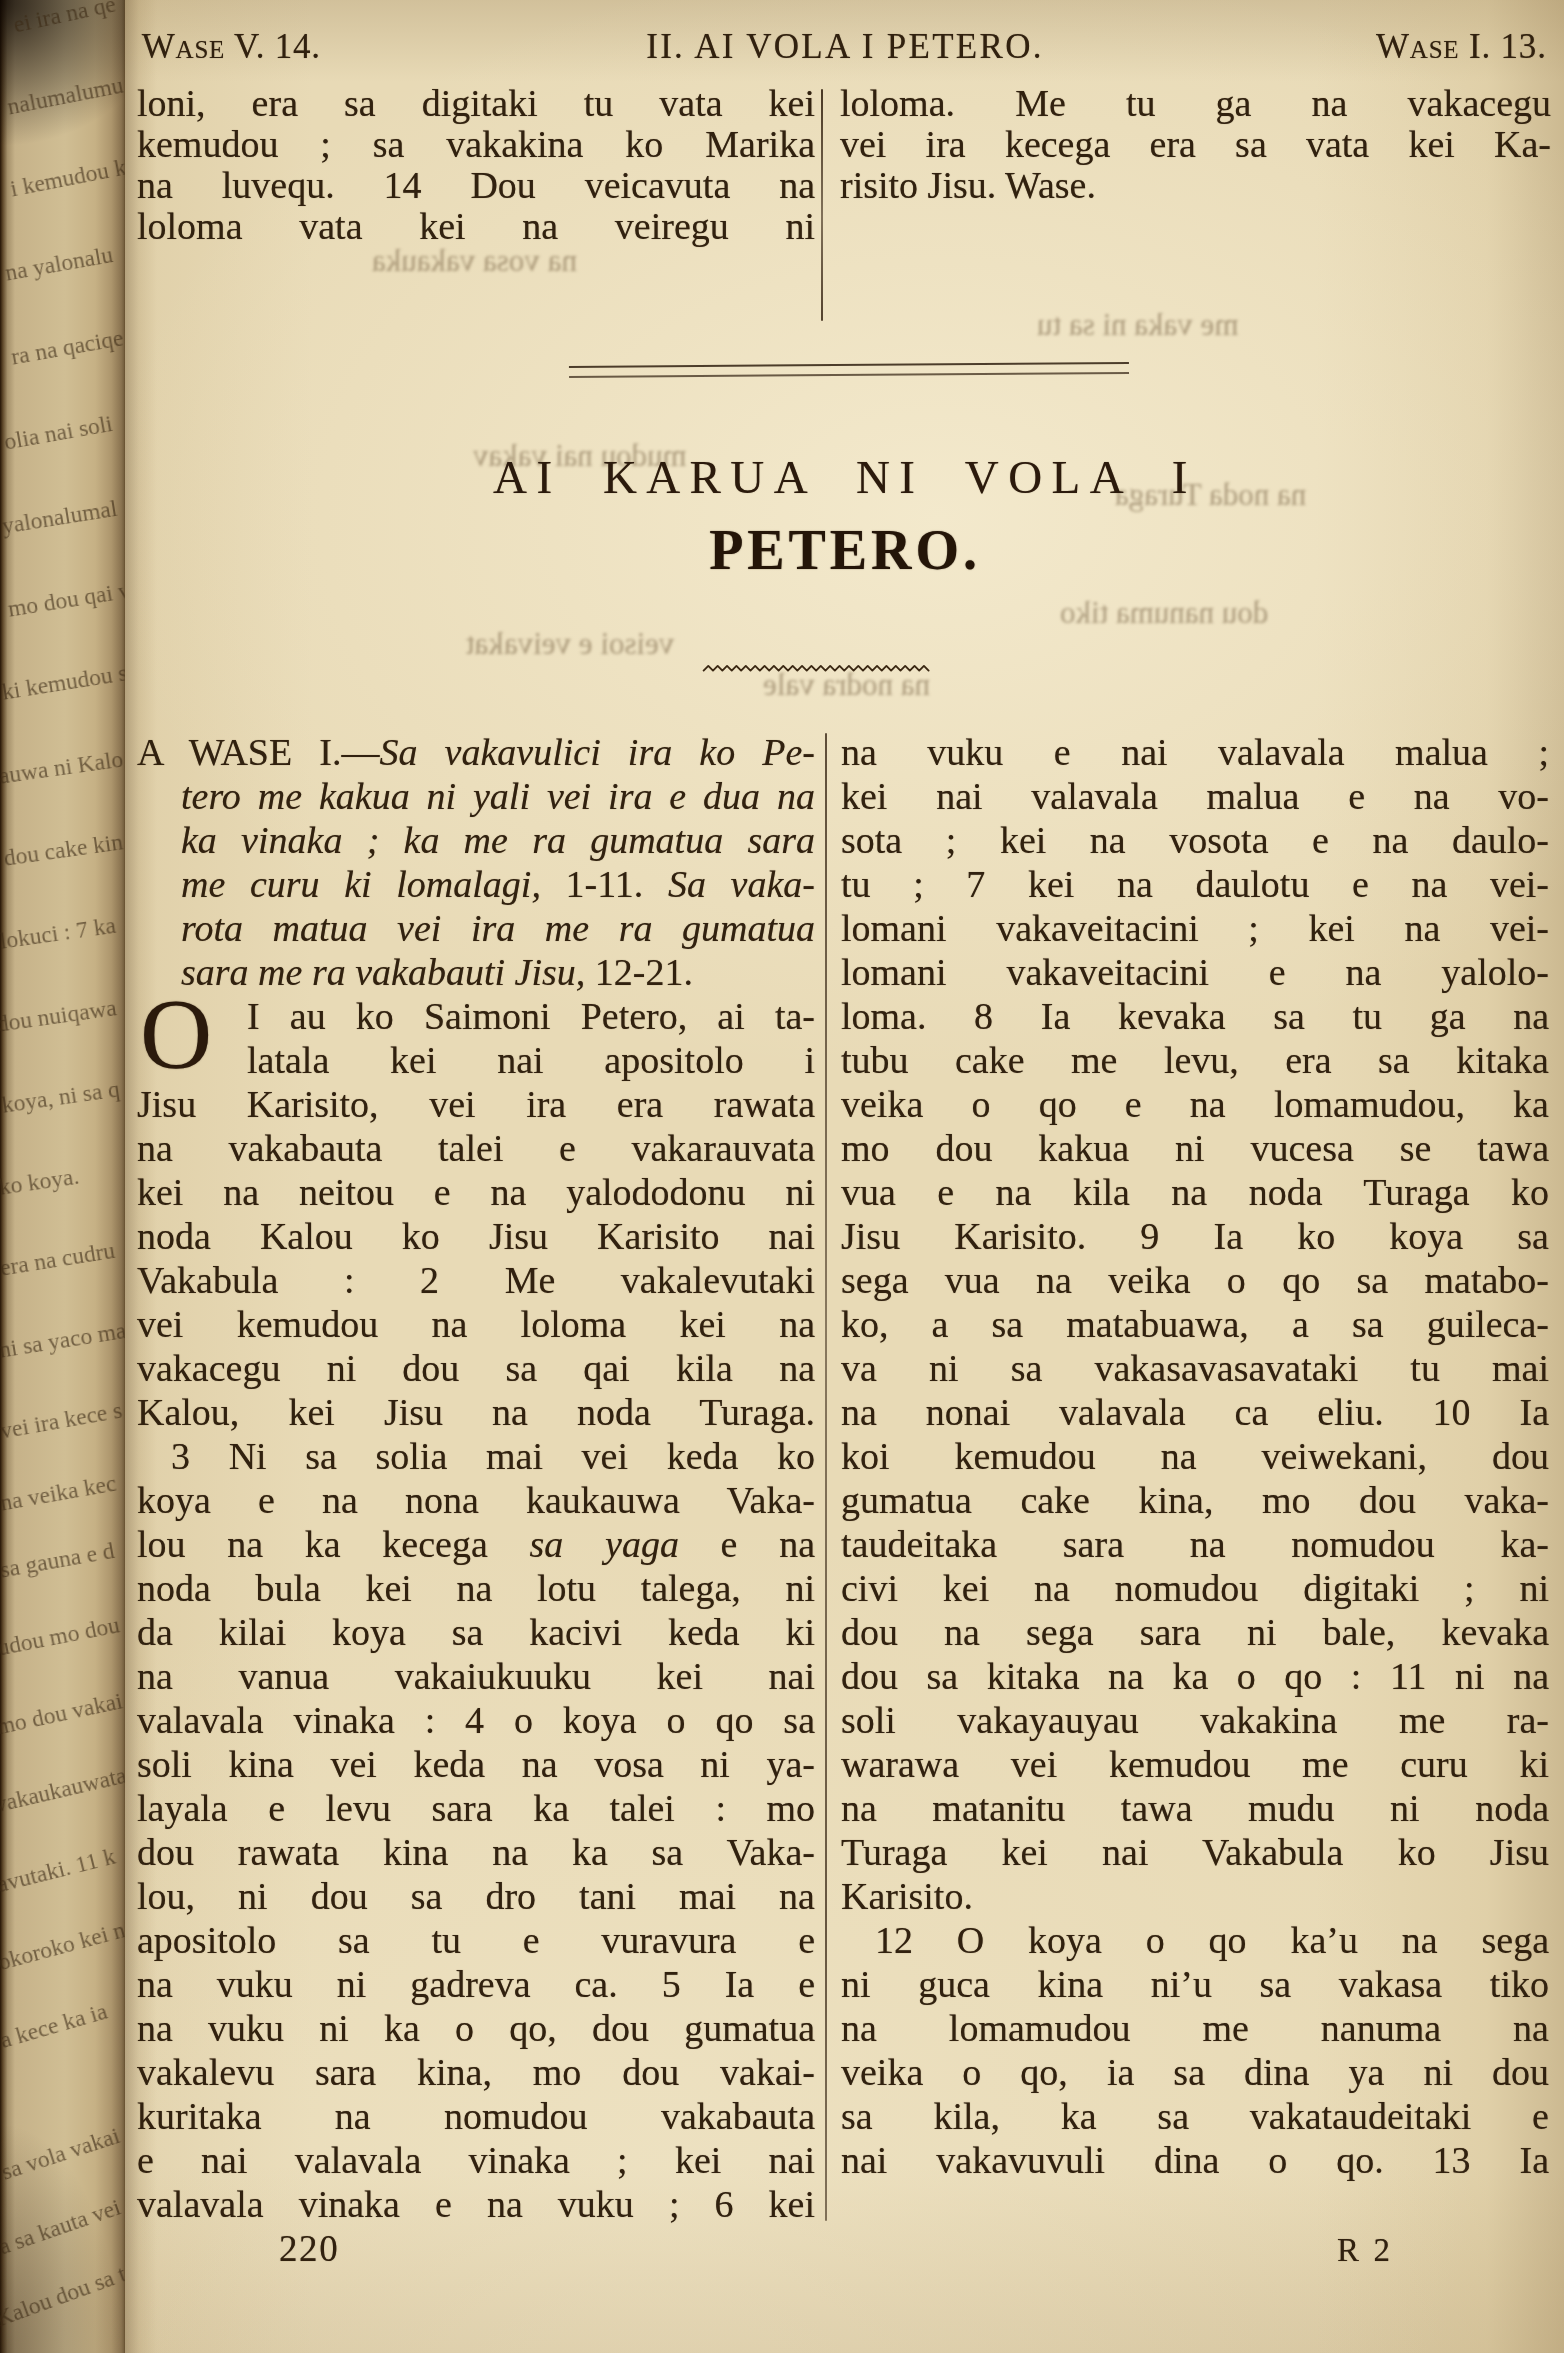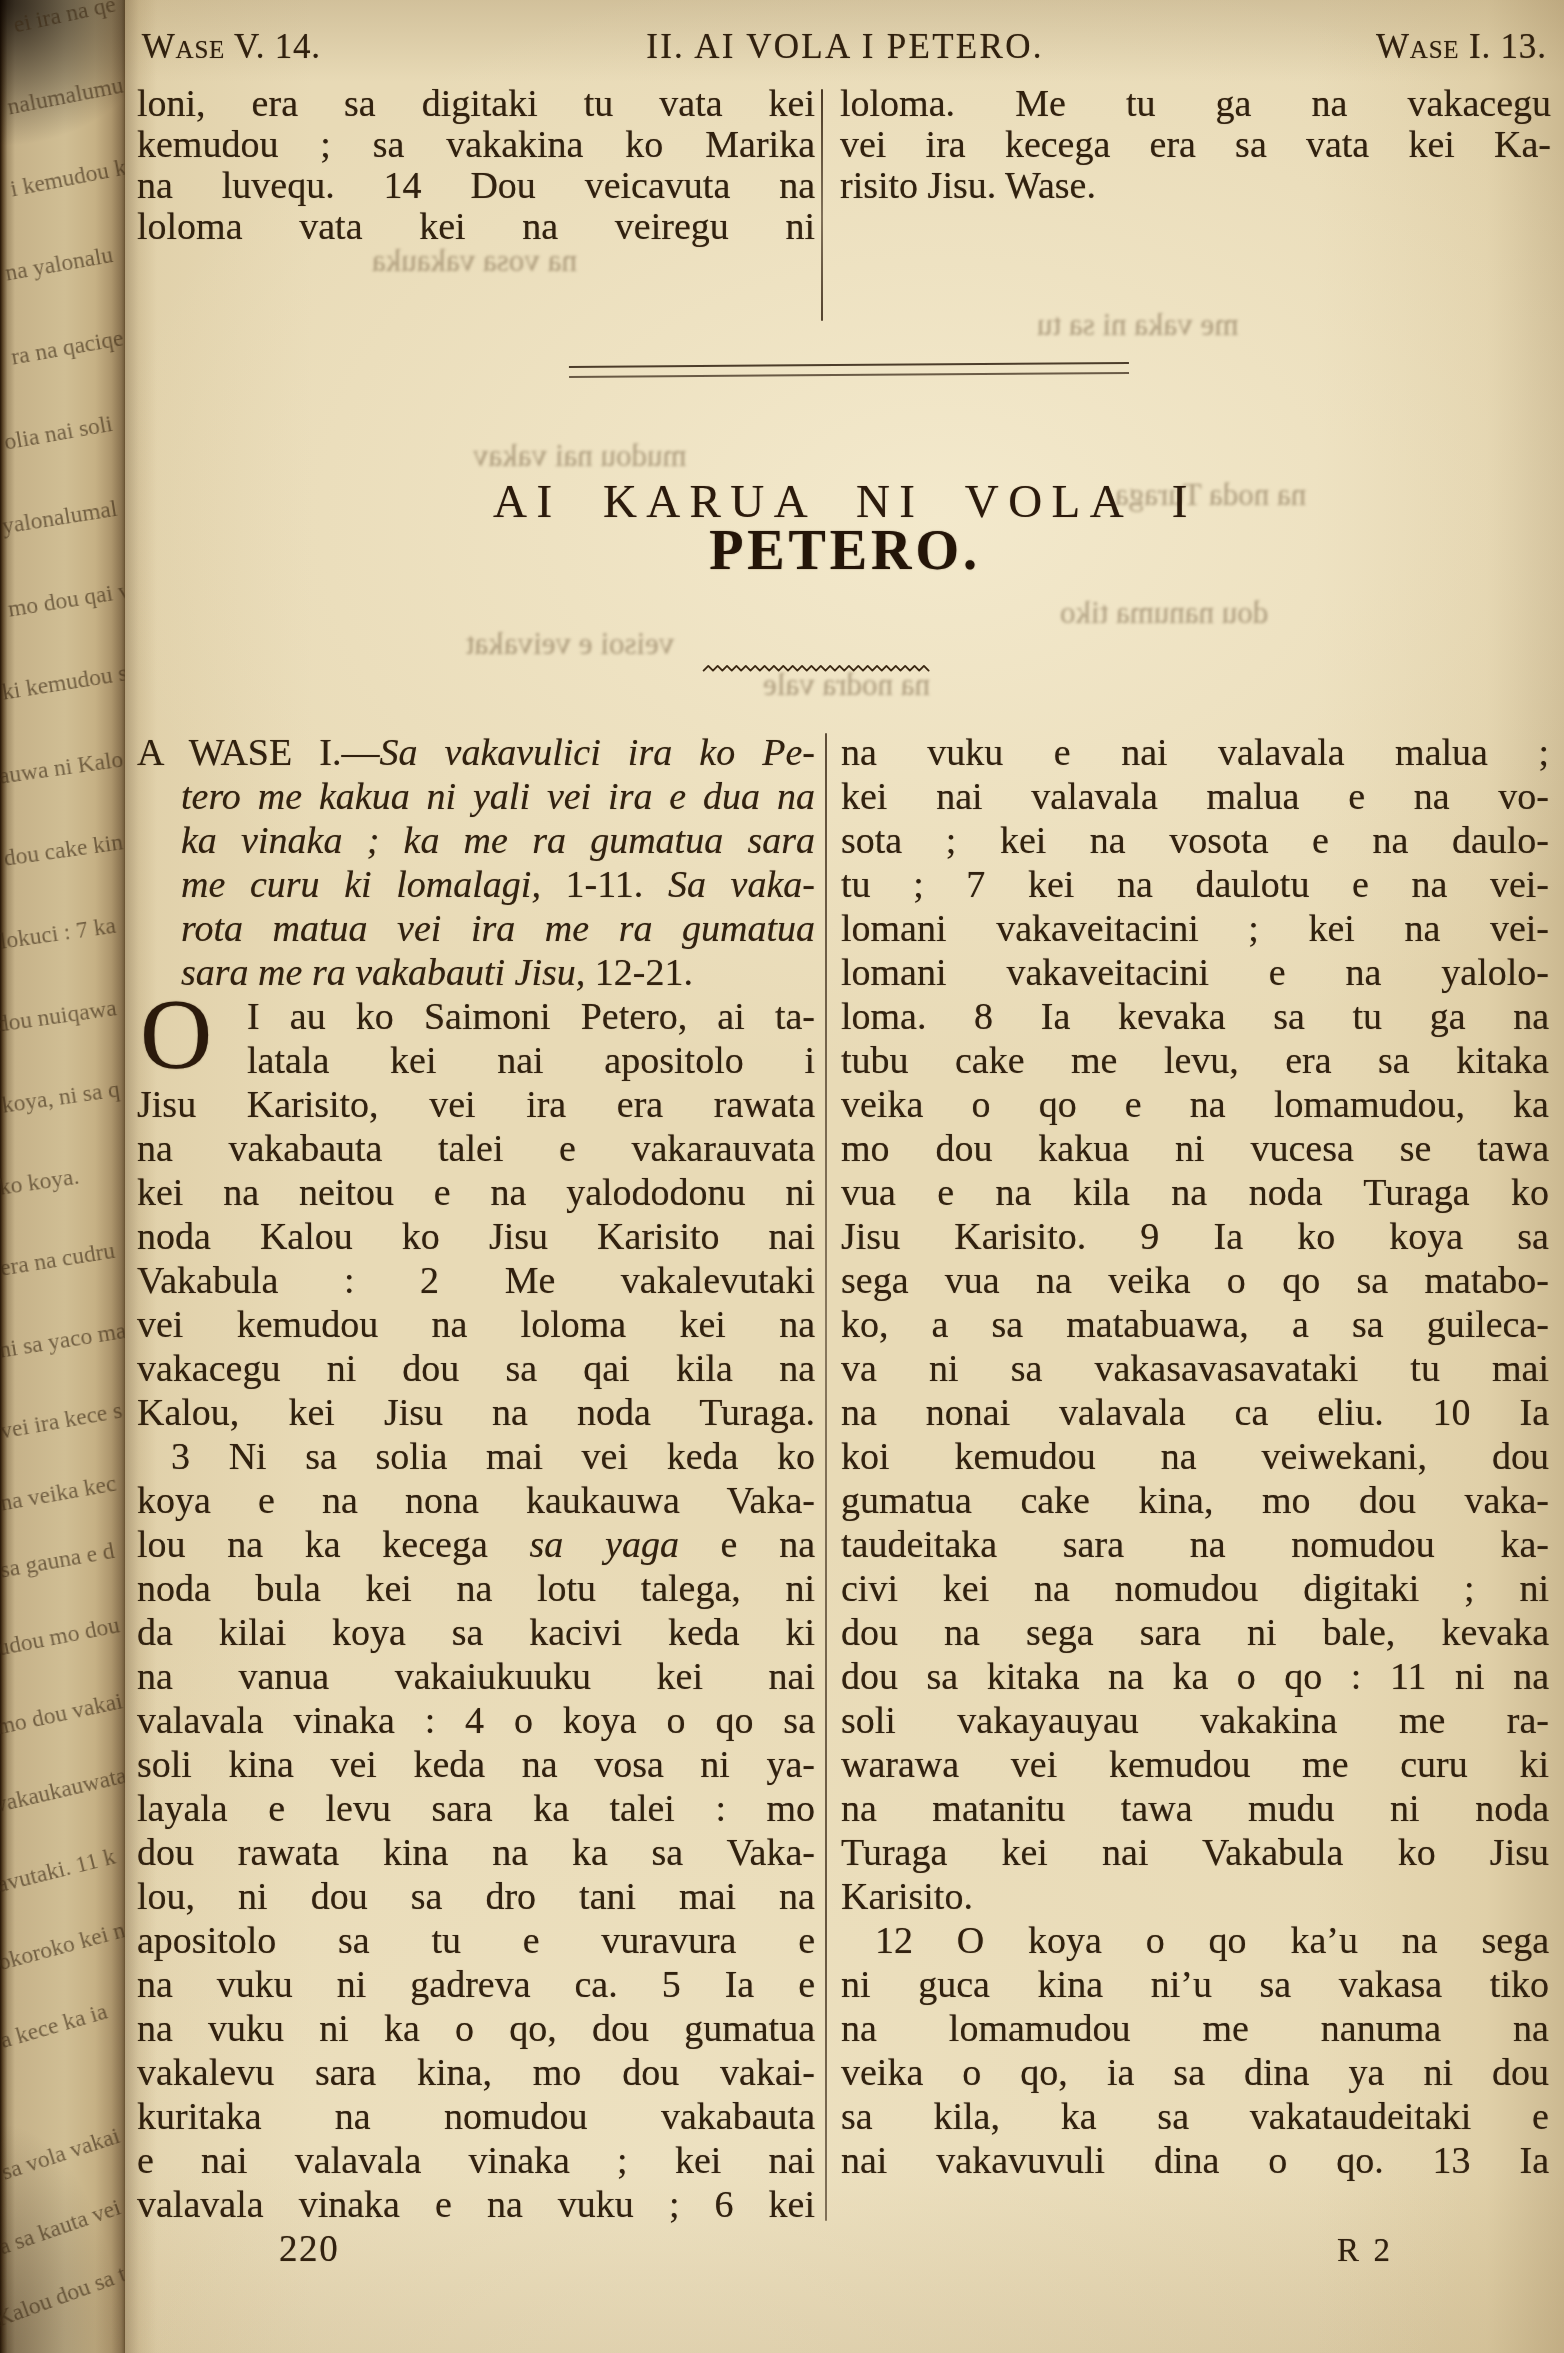--- a/index.html
+++ b/index.html
@@ -62,21 +62,21 @@
   .line.ind2{padding-left:34px;}
   .line.dcpad{padding-left:110px;}
   
   .double-rule{
     position:absolute;top:364px;left:432px;width:560px;height:7.8px;
     border-top:2.3px solid rgba(48,32,16,.85);
     border-bottom:2.3px solid rgba(48,32,16,.7);
     transform:rotate(-.4deg);
   }
   .title1{
-    position:absolute;top:474px;left:0;width:100%;text-align:center;
+    position:absolute;top:450px;left:0;width:100%;text-align:center;
     font-size:47px;letter-spacing:9.4px;word-spacing:20.3px;color:#2b1a0c;
   }
   .title2{
     position:absolute;top:518px;left:0;width:100%;text-align:center;
     font-size:56px;font-weight:bold;letter-spacing:3.9px;word-spacing:6.3px;color:#241508;
     text-shadow:0 0 1.3px rgba(36,21,8,.6);
   }
   .squiggle{position:absolute;top:662px;left:565px;width:229px;height:12.5px;}
   
   .bodysection{position:absolute;top:730px;left:0;width:100%;}

